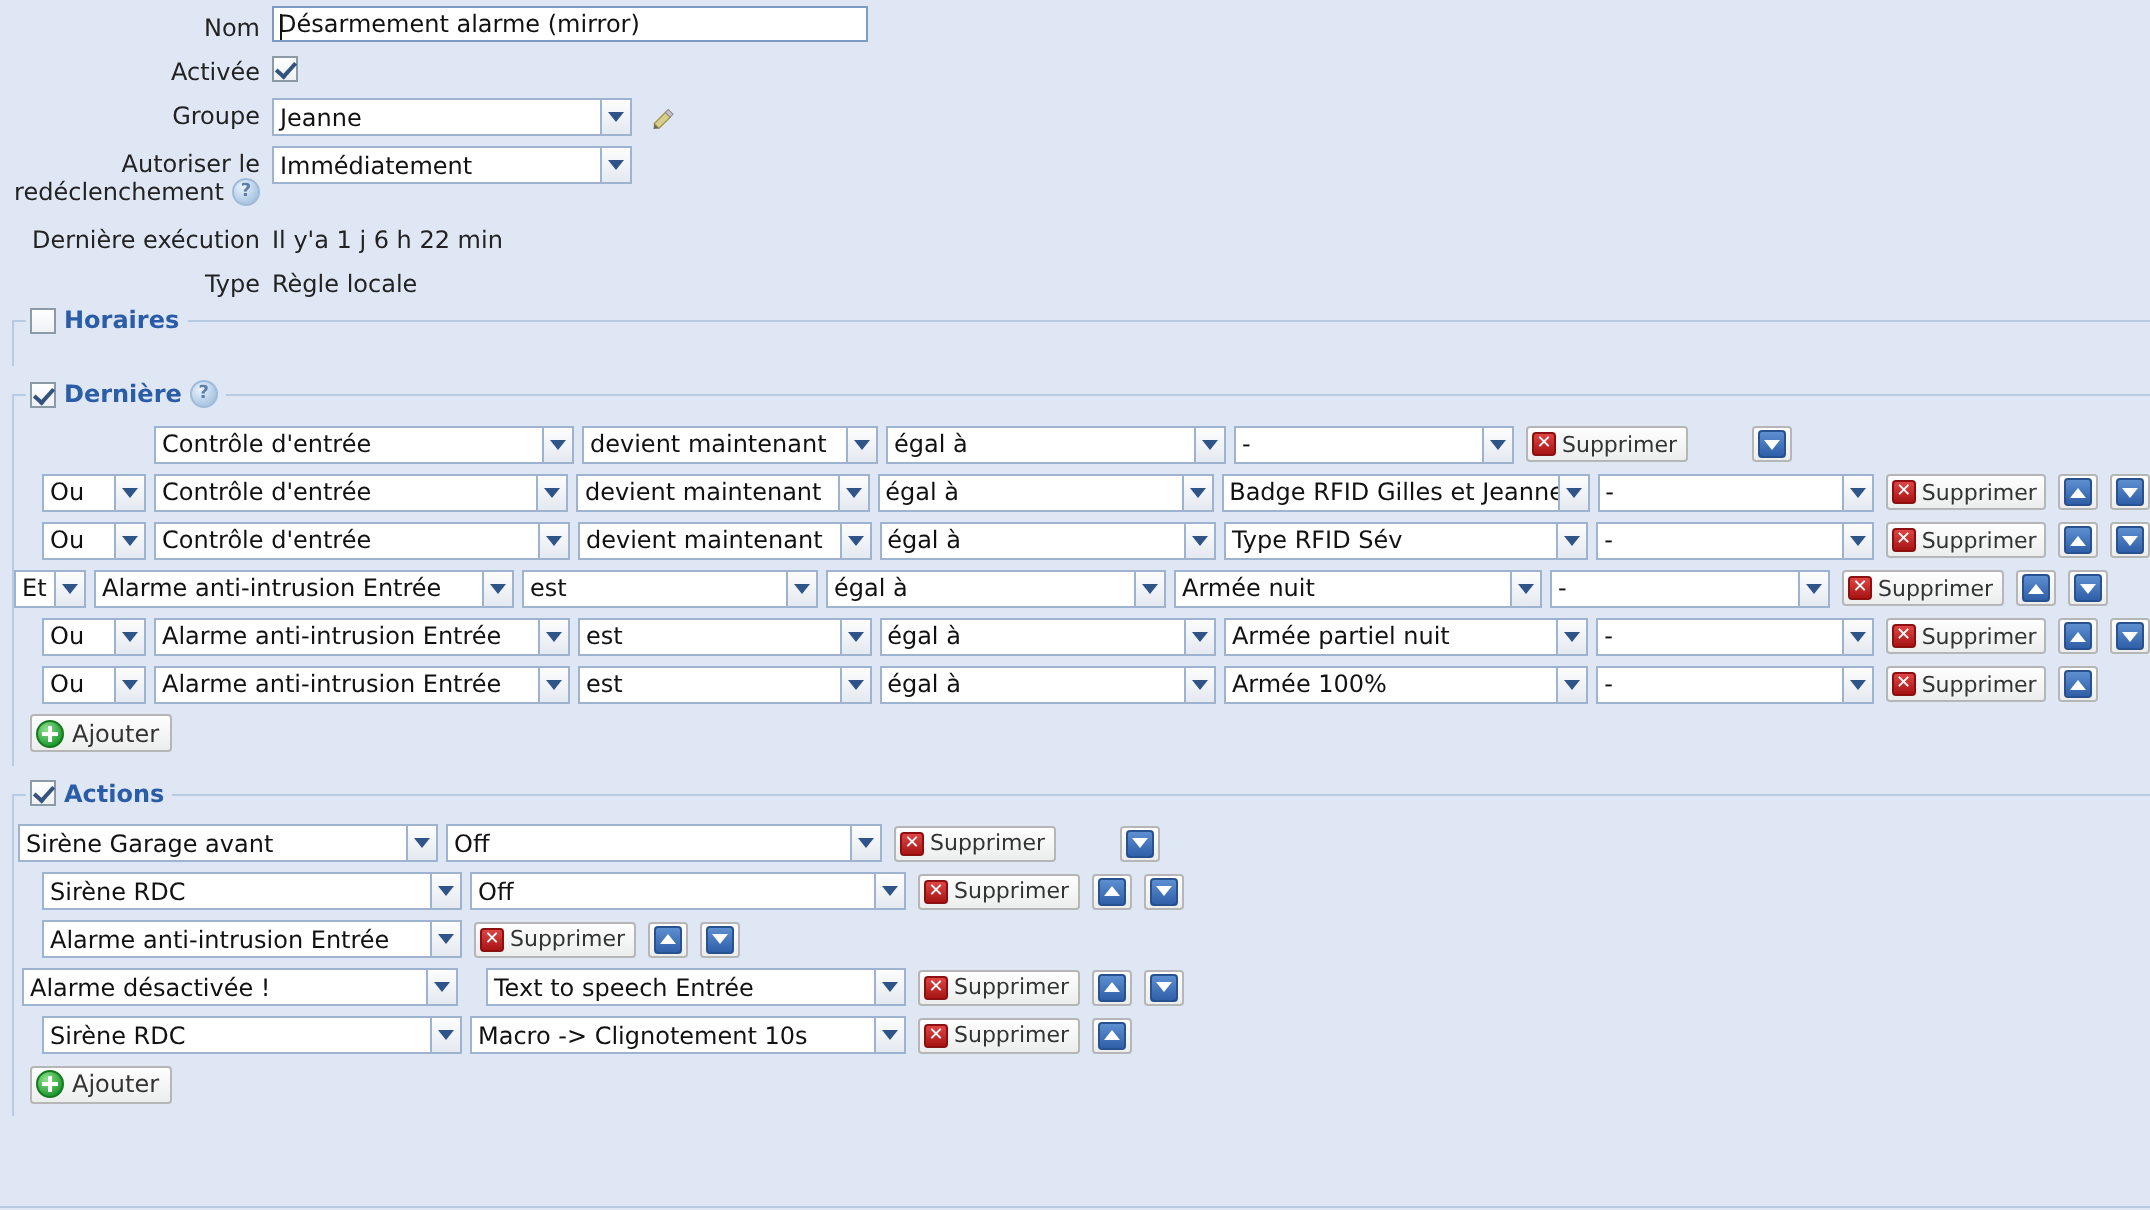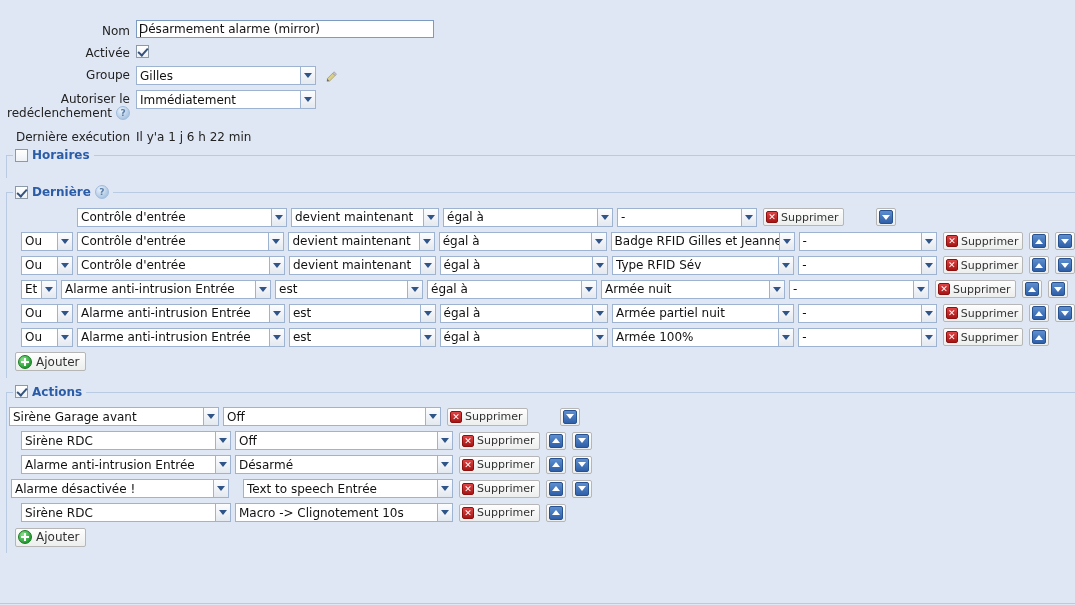--- a/index.html
+++ b/index.html
@@ -11,21 +11,21 @@
     width: 1075px;
     height: 605px;
     overflow: hidden;
     font-family: "DejaVu Sans", "Liberation Sans", sans-serif;
     font-size: 12px;
     color: #1a1a1a;
     position: relative;
   }
 
   
-  .form-area { padding-top: 20px; }
+  .form-area { padding-top: 3px; }
   .frow {
     display: flex;
     align-items: flex-start;
     margin-bottom: 3px;
   }
   .flabel {
     width: 130px;
     text-align: right;
     padding-right: 6px;
     font-size: 12px;
@@ -288,21 +288,21 @@
     <div class="flabel">Activée</div>
     <div class="fctl" style="padding-top:3px;">
       <span class="cbx checked"></span>
     </div>
   </div>
 
   <div class="frow">
     <div class="flabel">Groupe</div>
     <div class="fctl" style="padding-top:2px;">
       <span class="sel" style="width:180px;">
-        <span class="selbody">Gilles</span>
+        <span class="selbody">Jeanne</span>
         <span class="selarrow">
             <i></i>
           </span>
       </span>
       <span class="pencil">
         <svg width="16" height="16" viewBox="0 0 16 16">
           <g transform="rotate(-45 8 8)">
             <rect x="2.5" y="6.5" width="8" height="3.4" fill="#d9cf8a" stroke="#9a9046" stroke-width="0.6"></rect>
             <rect x="10.5" y="6.5" width="2" height="3.4" fill="#c9c0c8" stroke="#8d8890" stroke-width="0.5"></rect>
             <polygon points="2.5,6.5 2.5,9.9 0.4,8.2" fill="#6e6a62"></polygon>
@@ -328,20 +328,24 @@
           </span>
       </span>
     </div>
   </div>
 
   <div class="frow" style="margin-top:6px;">
     <div class="flabel">Dernière exécution</div>
     <div class="static-val">Il y'a 1 j 6 h 22 min</div>
   </div>
 
+  <div class="frow">
+    <div class="flabel">Type</div>
+    <div class="static-val">Règle locale</div>
+  </div>
 </div>
 
 <div class="fs collapsed" style="margin-top:10px; height:22px;">
   <div class="fslegend">
     <span class="cbx"></span>
     <span class="lbl">Horaires</span>
   </div>
 </div>
 
 <div class="fs" style="margin-top:14px;">
@@ -491,21 +495,21 @@
             <i class="up"></i>
           </span>
         </span>
         <span class="arrbtn" style="margin-left: 6px;">
           <span class="sq">
             <i class="dn"></i>
           </span>
         </span>
       </div>
       <div class="grow">
-        <span style="width: 36px; margin-left: 14px; display: inline-flex;">
+        <span style="width: 36px; display: inline-flex;">
           <span class="sel" style="width: 52px;">
             <span class="selbody">Et</span>
             <span class="selarrow">
               <i></i>
             </span>
           </span>
         </span>
         <span class="sel" style="width: 210px; margin-left: 4px;">
           <span class="selbody">Alarme anti-intrusion Entrée</span>
           <span class="selarrow">
@@ -722,26 +726,20 @@
           </span>
         </span>
       </div>
       <div class="grow">
         <span class="sel" style="width: 210px; margin-left: 14px;">
           <span class="selbody">Alarme anti-intrusion Entrée</span>
           <span class="selarrow">
             <i></i>
           </span>
         </span>
-        <span class="sel" style="width: 218px; margin-left: 4px;">
-          <span class="selbody">Désarmé</span>
-          <span class="selarrow">
-            <i></i>
-          </span>
-        </span>
         <span class="btn" style="margin-left: 6px;">
           <span class="ico-del">✕</span>
           <span>Supprimer</span>
         </span>
         <span class="arrbtn" style="margin-left: 6px;">
           <span class="sq">
             <i class="up"></i>
           </span>
         </span>
         <span class="arrbtn" style="margin-left: 6px;">

